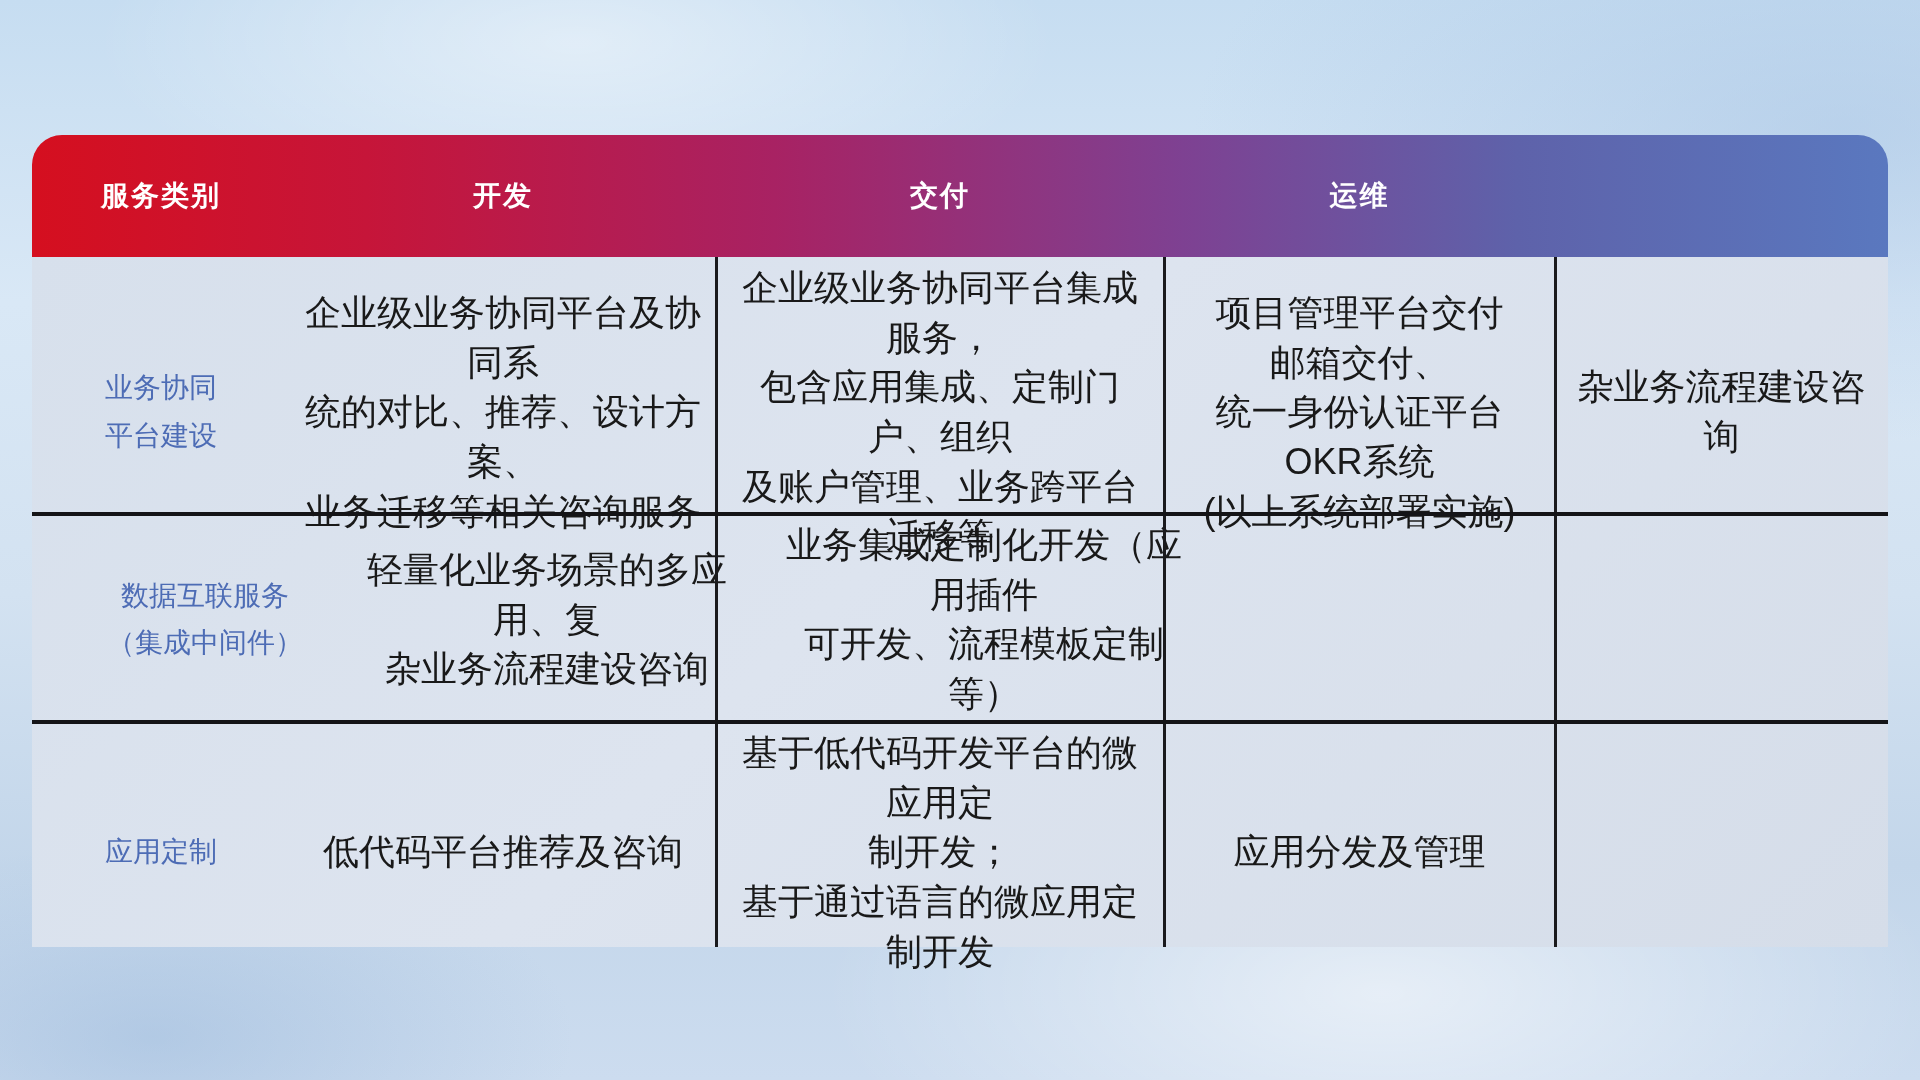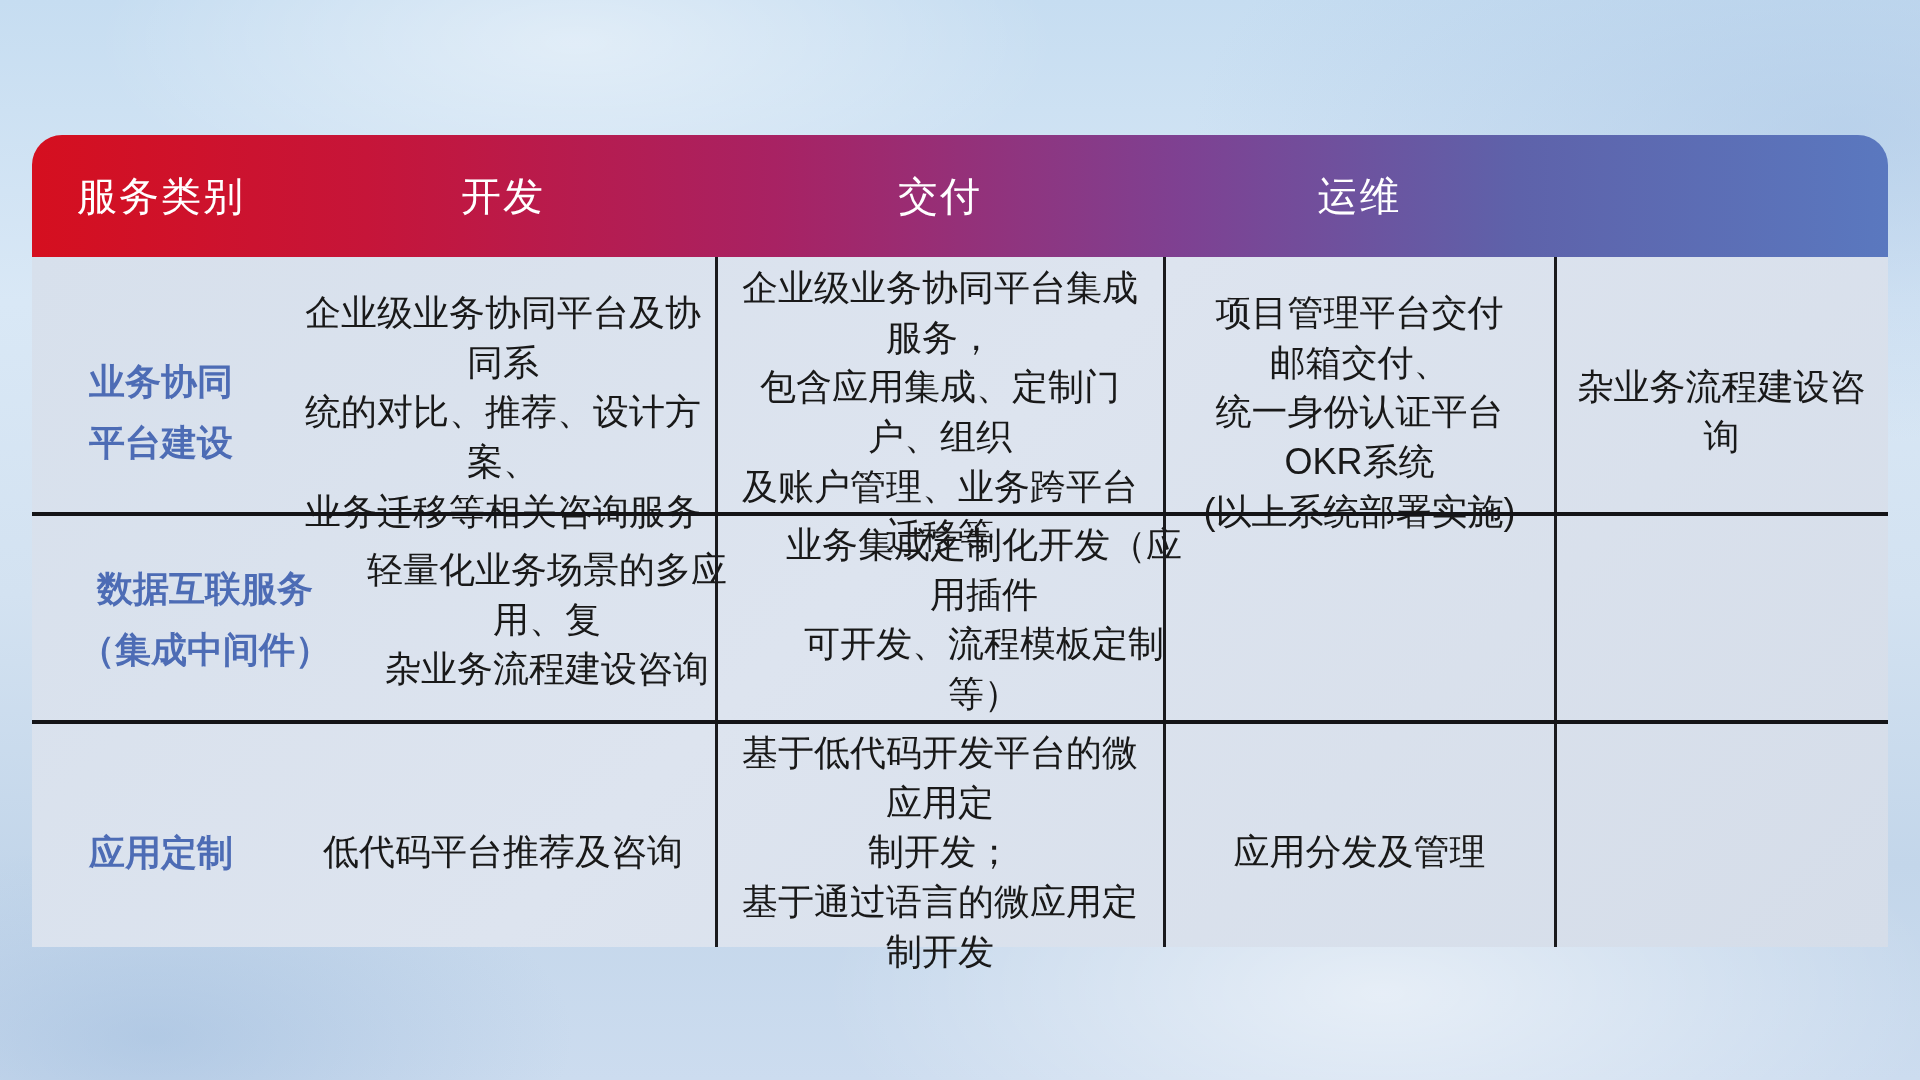--- a/index.html
+++ b/index.html
@@ -33,22 +33,22 @@
     border-radius: 30px 30px 0 0;
     background: linear-gradient(90deg,
       #d50f1f 0%, #c61539 18%, #a82263 40%,
       #7e4192 62%, #5e62aa 80%, #5a78bf 100%);
   }
   .th {
     display: flex;
     align-items: center;
     justify-content: center;
     color: #ffffff;
-    font-size: 40px;
-    font-weight: normal;
+    font-size: 28px;
+    font-weight: bold;
     letter-spacing: 2px;
   }
   .tbody {
     position: relative;
     height: 690px;
     background: linear-gradient(135deg, #d7e0ec 0%, #dde4ef 45%, #d5dde9 100%);
   }
   .trow {
     display: grid;
     grid-template-columns: 258px 426px 448px 391px 333px;
@@ -63,22 +63,22 @@
     text-align: center;
     white-space: pre-line;
     color: #191919;
     font-size: 36px;
     line-height: 1.38;
     padding: 6px 10px;
     overflow: visible;
   }
   .cell.cat {
     color: #4d6cb5;
-    font-size: 36px;
-    font-weight: bold;
+    font-size: 28px;
+    font-weight: normal;
     line-height: 1.7;
     padding: 0;
   }
   .vline {
     position: absolute;
     top: 0;
     width: 3px;
     height: 690px;
     background: #1a1a1d;
   }

